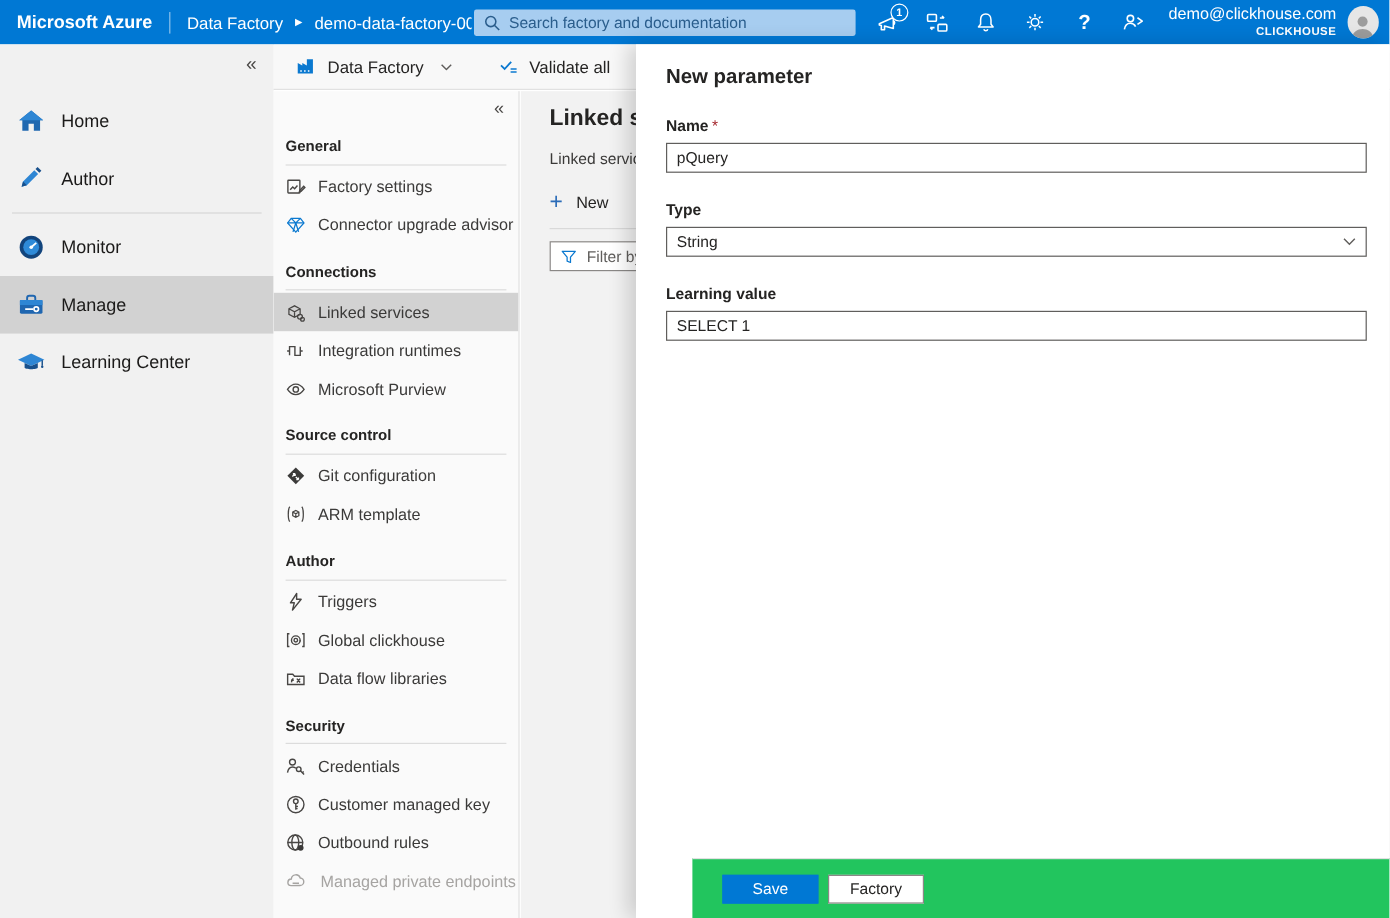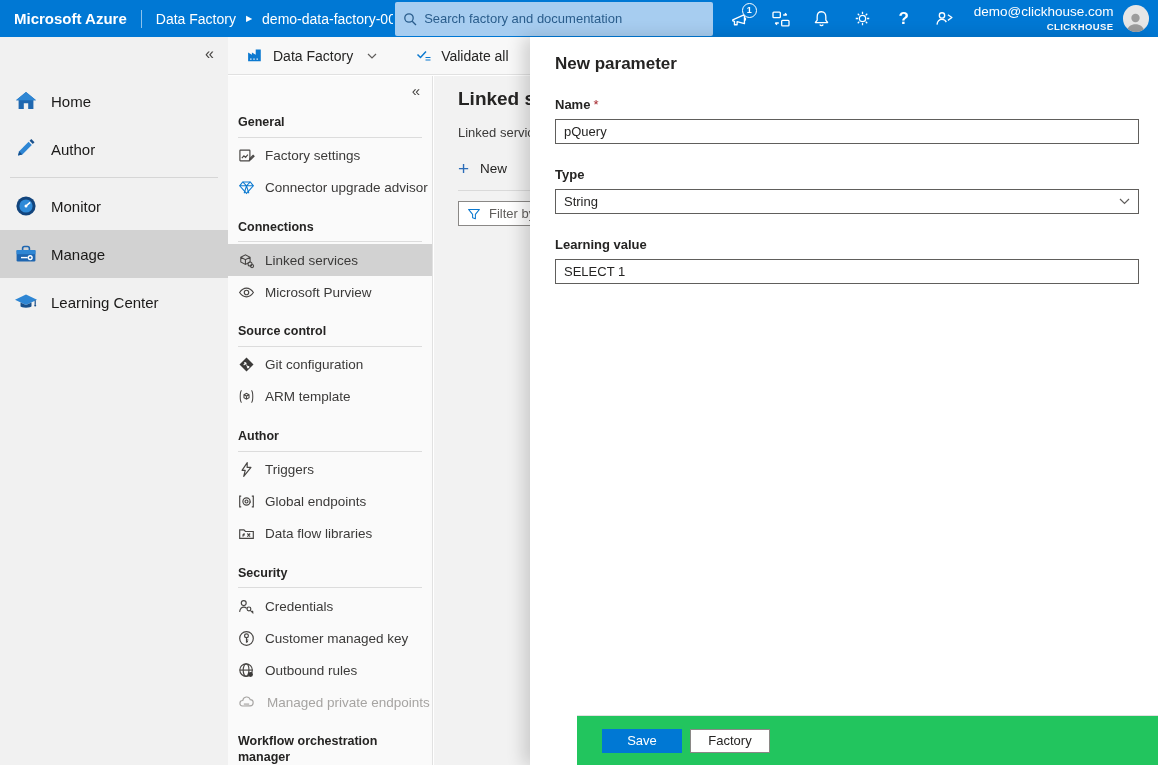--- a/index.html
+++ b/index.html
@@ -7,21 +7,21 @@
   body { font-family:"Liberation Sans","DejaVu Sans",sans-serif; background:#fff; position:relative; color:#252423; }
   svg { display:block; }
 
   
   .topbar { position:absolute; top:0; left:0; right:0; height:37px; background:#0078d4; display:flex; align-items:center; color:#fff; }
   .brand { font-size:15px; font-weight:bold; padding-left:14px; white-space:nowrap; }
   .tb-sep { width:1px; height:18px; background:rgba(255,255,255,.55); margin:0 14px; }
   .tb-crumb { font-size:14px; white-space:nowrap; }
   .tb-chev { font-size:8px; margin:0 10px; line-height:1; }
   .tb-factory { font-size:14px; white-space:nowrap; max-width:150px; overflow:hidden; }
-  .tb-search { margin-left:2px; width:324px; height:34px; background:#a7cdf0; border:none; border-radius:2px; display:flex; align-items:center; padding:0 8px; gap:7px; }
+  .tb-search { margin-left:2px; width:324px; height:22px; background:#a7cdf0; border:none; border-radius:2px; display:flex; align-items:center; padding:0 8px; gap:7px; }
   .tb-search input { flex:1; background:transparent; border:none; outline:none; font-size:13px; color:#1d4f7e; font-family:inherit; }
   .tb-search input::placeholder { color:#2a5d8c; opacity:1; }
   .tb-icons { display:flex; align-items:center; margin-left:16px; gap:19px; }
   .tb-icon { position:relative; width:22px; height:22px; display:flex; align-items:center; justify-content:center; cursor:pointer; }
   .tb-badge { position:absolute; top:-5px; right:-6px; min-width:15px; height:15px; border-radius:50%; background:#0078d4; border:1.5px solid #fff; color:#fff; font-size:9px; display:flex; align-items:center; justify-content:center; font-weight:bold; }
   .tb-q { font-size:17px; font-weight:600; color:#fff; }
   .tb-account { margin-left:18px; text-align:right; line-height:1.25; }
   .tb-email { font-size:13.5px; }
   .tb-tenant { font-size:9.5px; font-weight:bold; letter-spacing:.4px; }
   .tb-avatar { width:27px; height:27px; border-radius:50%; background:#e6e6e6; margin:0 9px 0 9px; overflow:hidden; display:flex; align-items:flex-end; justify-content:center; }
@@ -286,20 +286,28 @@
             <path d="M2.6 5L7 2.7 11.4 5v4.4L7 11.7 2.6 9.4z M2.6 5L7 7.3 11.4 5 M7 7.3v4.4"></path>
             <circle cx="11.3" cy="11.3" r="1.9"></circle>
             <circle cx="13.2" cy="13.2" r="1.5"></circle>
           </svg>
       </span>
       <span>Linked services</span>
     </div>
     <div class="sn-item">
       <span class="sn-ic">
         <svg width="17" height="17" viewBox="0 0 16 16" fill="none" stroke="#484644" stroke-width="1.1">
+            <path d="M1.2 8h1.9V4.6h4.2v6.8h4.2V8h1.9 M3.1 4.6v6.8 M11.5 4.6v6.8"></path>
+          </svg>
+      </span>
+      <span>Integration runtimes</span>
+    </div>
+    <div class="sn-item">
+      <span class="sn-ic">
+        <svg width="17" height="17" viewBox="0 0 16 16" fill="none" stroke="#484644" stroke-width="1.1">
             <path d="M1.5 8C3.5 5.1 5.9 3.9 8 3.9S12.5 5.1 14.5 8C12.5 10.9 10.1 12.1 8 12.1S3.5 10.9 1.5 8z"></path>
             <circle cx="8" cy="8" r="2.1"></circle>
           </svg>
       </span>
       <span>Microsoft Purview</span>
     </div>
   </div>
 
   <div class="sn-section">
     <div class="sn-header">Source control</div>
@@ -337,21 +345,21 @@
     </div>
     <div class="sn-item">
       <span class="sn-ic">
         <svg width="17" height="17" viewBox="0 0 16 16" fill="none" stroke="#484644" stroke-width="1.1">
             <path d="M3 3H1.6v10H3 M13 3h1.4v10H13"></path>
             <circle cx="8" cy="8" r="3.4"></circle>
             <circle cx="8" cy="8" r="1.4"></circle>
             <path d="M11.4 8v1.1"></path>
           </svg>
       </span>
-      <span>Global endpoints</span>
+      <span>Global clickhouse</span>
     </div>
     <div class="sn-item">
       <span class="sn-ic">
         <svg width="17" height="17" viewBox="0 0 16 16" fill="none" stroke="#484644" stroke-width="1.1">
             <path d="M1.6 12.6v-8h4L7 6.1h7.4v6.5z"></path>
             <path d="M4.6 11c.2-1.6.7-3 1.6-3 M4.2 9.3h2.2 M8.8 8l2.6 3 M11.4 8l-2.6 3"></path>
           </svg>
       </span>
       <span>Data flow libraries</span>
     </div>

